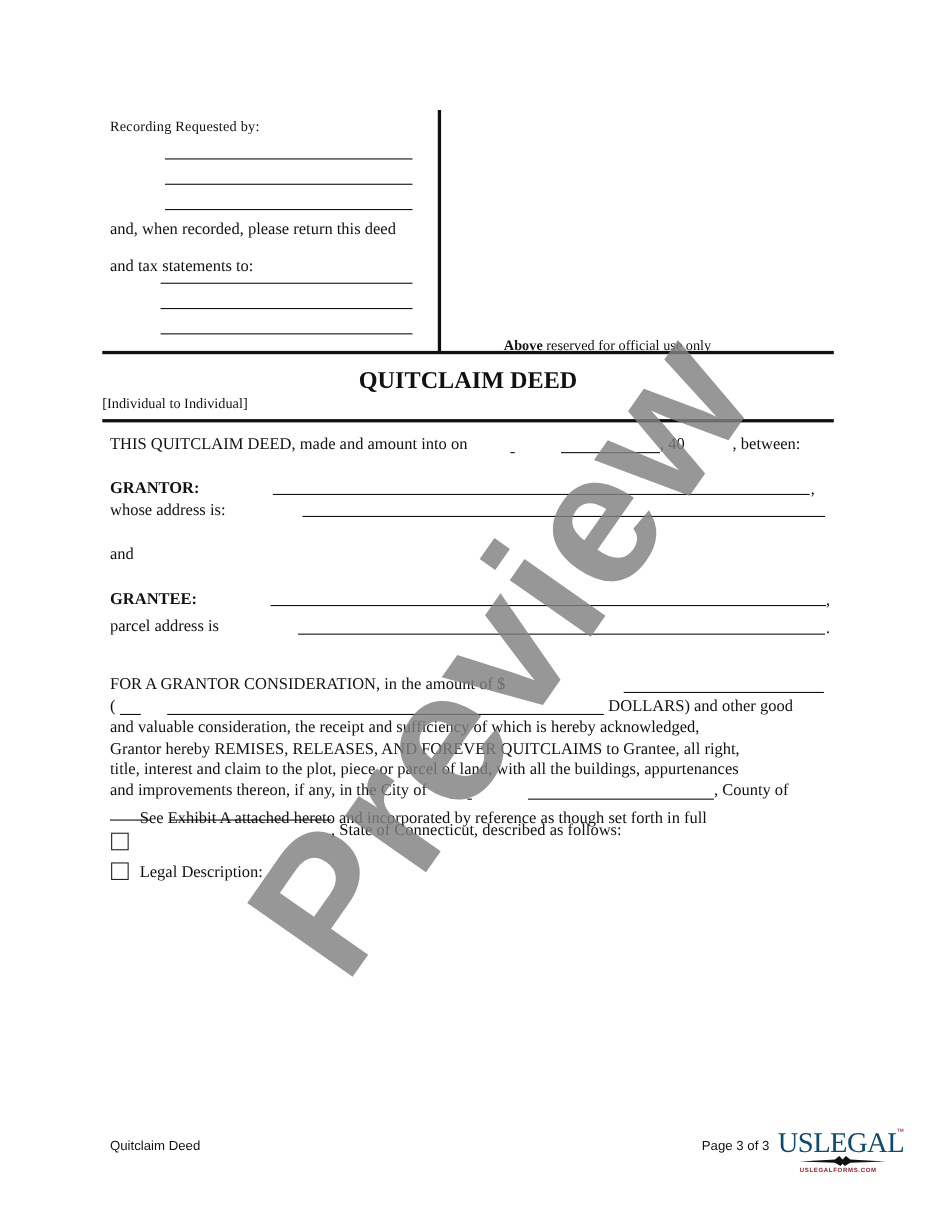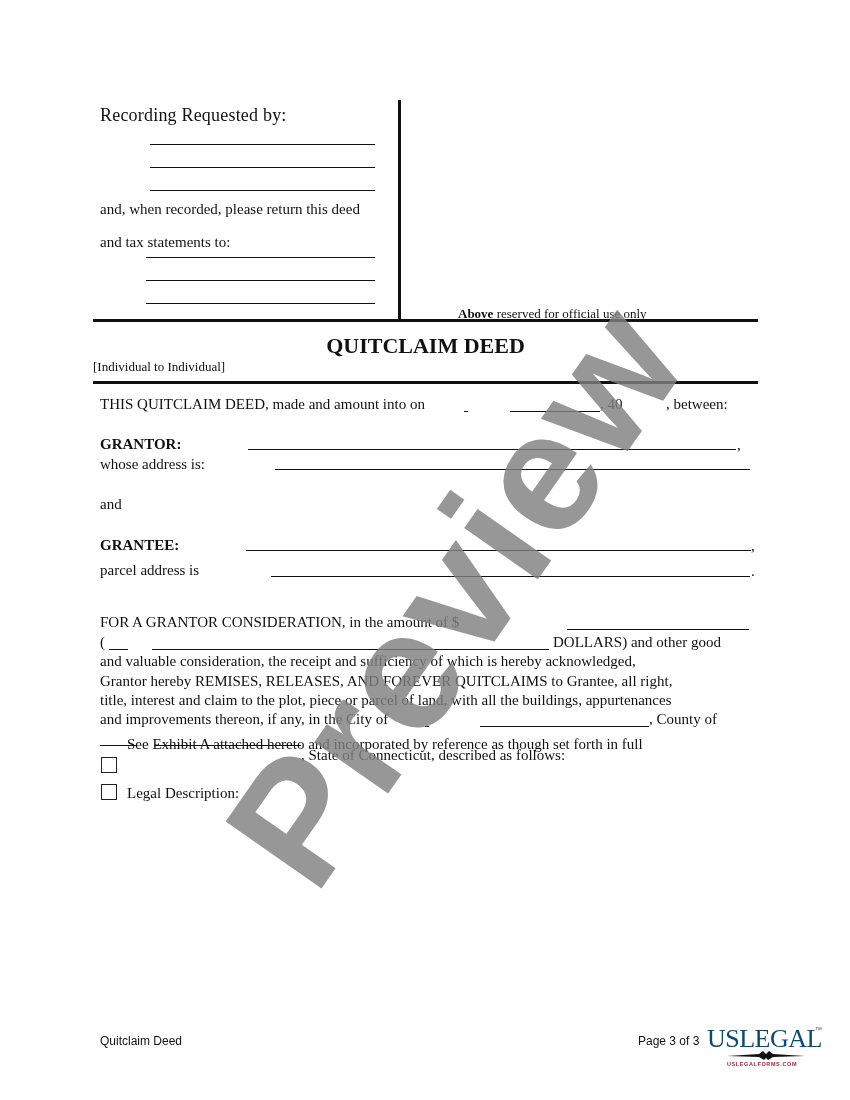--- a/index.html
+++ b/index.html
@@ -18,21 +18,21 @@
   .watermark { position: absolute; left: 105px; top: 510px; transform: rotate(-55deg);
     transform-origin: center; font-family: "Liberation Sans", sans-serif; font-weight: bold;
     font-size: 170px; color: rgba(128,128,128,0.82); letter-spacing: 2px; pointer-events: none;
     width: 700px; text-align: center; line-height: 170px; }
   .logo-text { font-family: "Liberation Serif", serif; font-size: 26px; color: #0c4a6e; letter-spacing: -0.5px; }
   .logo-sub { font-family: "Liberation Sans", sans-serif; font-size: 5.5px; color: #9b2335; font-weight: bold; letter-spacing: 0.6px; }
 </style>
 </head>
 <body>
 
-<div class="abs txt" style="left:100px; top:106px; font-size:18px; letter-spacing:0.2px;">Recording Requested by:</div>
+<div class="abs txt" style="left:100px; top:106px; font-size:13px; letter-spacing:0.2px;">Recording Requested by:</div>
 <div class="line" style="left:150px; top:144px; width:225px;"></div>
 <div class="line" style="left:150px; top:167px; width:225px;"></div>
 <div class="line" style="left:150px; top:190px; width:225px;"></div>
 
 <div class="abs txt" style="left:100px; top:200px;">and, when recorded, please return this deed</div>
 <div class="abs txt" style="left:100px; top:219px;margin-top:14px;">and tax statements to:</div>
 <div class="line" style="left:146px; top:257px; width:229px;"></div>
 <div class="line" style="left:146px; top:280px; width:229px;"></div>
 <div class="line" style="left:146px; top:303px; width:229px;"></div>
 

